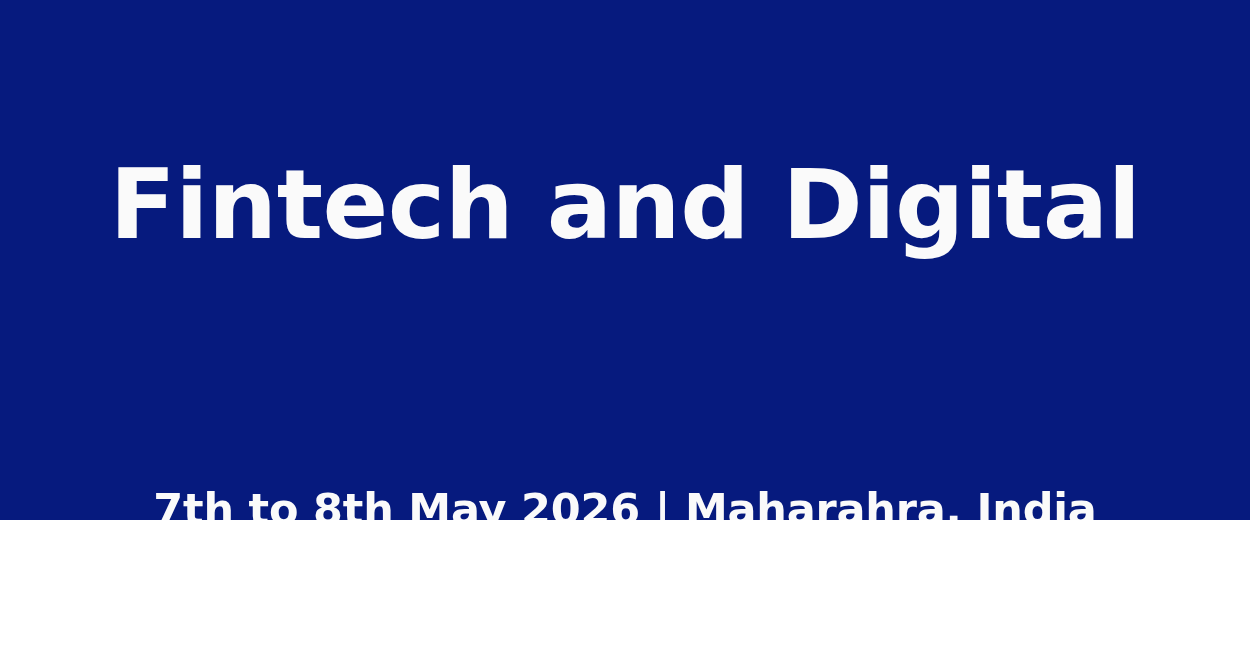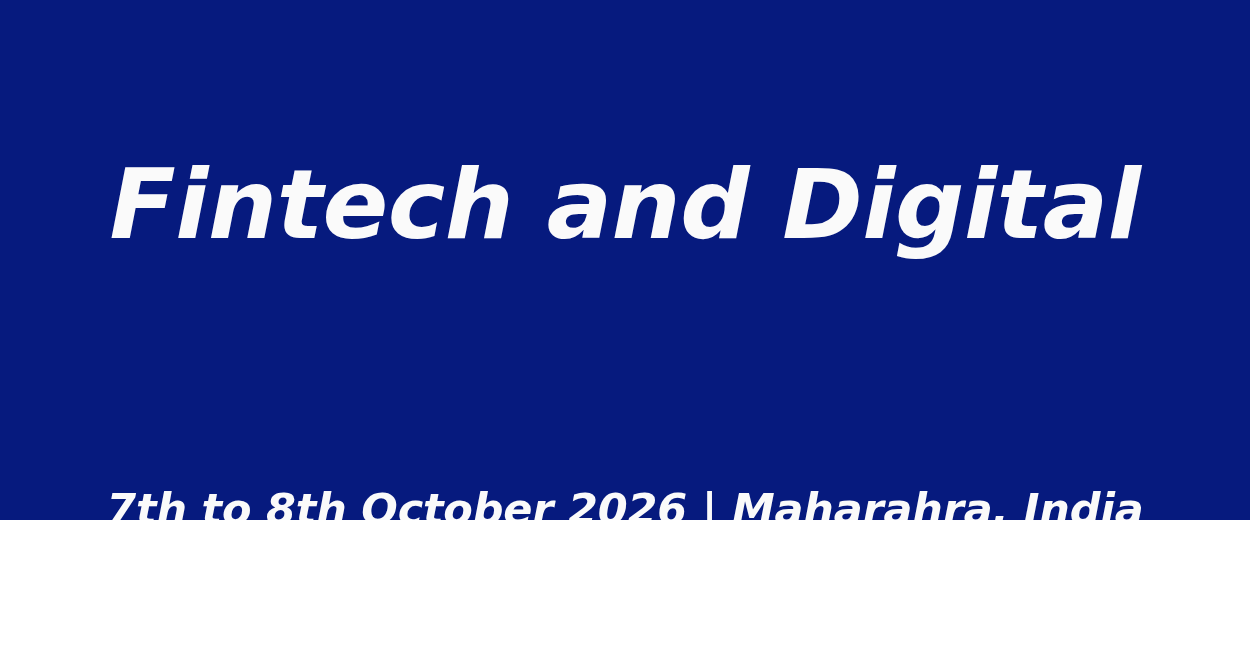--- a/index.html
+++ b/index.html
@@ -18,21 +18,20 @@
     position: relative;
     box-sizing: border-box;
     width: 1250px;
     height: 520px;
     background: #061A7E;
     display: flex;
     flex-direction: column;
     align-items: center;
     justify-content: flex-start;
     overflow: hidden;
-    font-style: italic;
   }
 
   .title-block {
     position: absolute;
     left: 0;
     right: 0;
     top: 128px;
     text-align: center;
     padding: 0 12px;
     box-sizing: border-box;
@@ -73,16 +72,16 @@
 </head>
 <body>
 
 <div class="banner">
 
   <div class="title-block">
     <span class="title-line">Fintech and Digital</span>
   </div>
 
   <div class="subtitle-block">
-    <span class="subtitle-line">7th to 8th October 2026 | Maharahra, India</span>
+    <span class="subtitle-line">7th to 8th May 2026 | Maharahra, India</span>
   </div>
 
 </div>
 
 </body></html>

